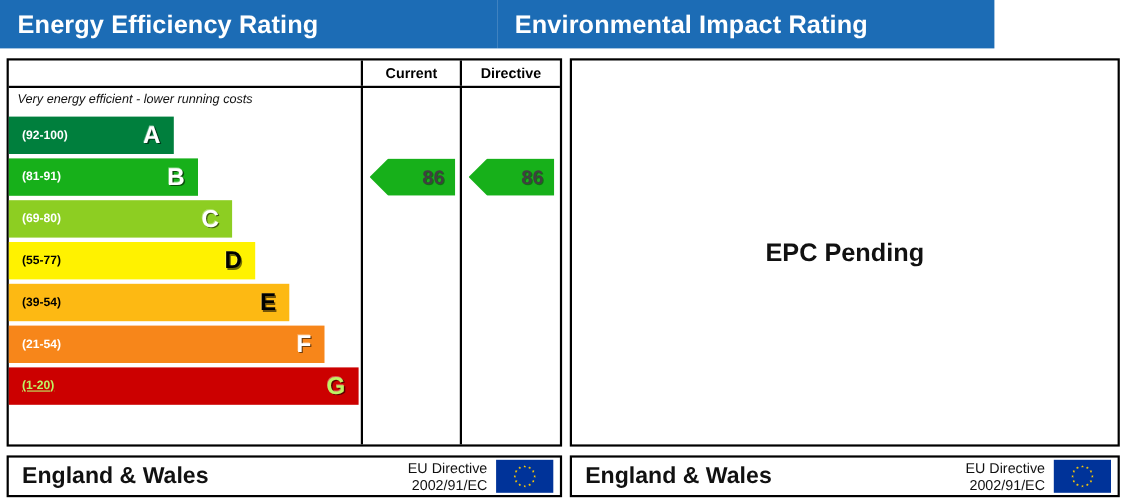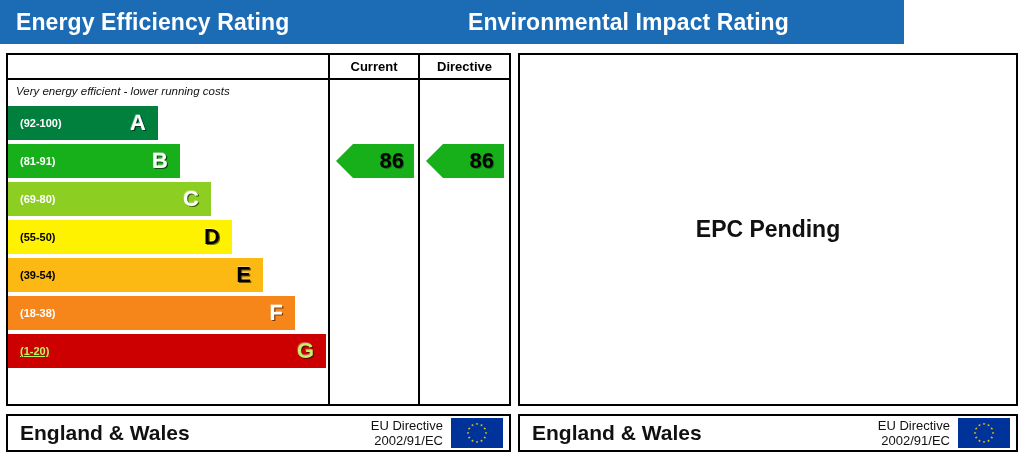--- a/index.html
+++ b/index.html
@@ -159,22 +159,22 @@
     position: absolute;
     height: 34px;
     display: flex;
     align-items: center;
     justify-content: flex-end;
     padding-right: 10px;
     box-sizing: border-box;
     clip-path: polygon(0% 50%, 17px 0%, 100% 0%, 100% 100%, 17px 100%);
   }
   .arrow-value {
-    color: #000000;
-    font-size: 22px;
+    color: #404040;
+    font-size: 18px;
     font-weight: bold;
     text-shadow: 1px 1px 0 rgba(0,0,0,0.35);
   }
   .arrow.current   { left: 328px; width: 78px; }
   .arrow.potential { left: 418px; width: 78px; }
 
   
   .panel-footer {
     position: absolute;
     left: 6px;
@@ -244,29 +244,29 @@
             </div>
             <div class="band" style="width: 172px; background: rgb(23, 176, 26); color: rgb(255, 255, 255);">
               <span class="band-range">(81-91)</span>
               <span class="band-letter">B</span>
             </div>
             <div class="band" style="width: 203px; background: rgb(141, 206, 34); color: rgb(255, 255, 255);">
               <span class="band-range">(69-80)</span>
               <span class="band-letter">C</span>
             </div>
             <div class="band" style="width: 224px; background: rgb(255, 242, 0); color: rgb(0, 0, 0);">
-              <span class="band-range">(55-50)</span>
+              <span class="band-range">(55-77)</span>
               <span class="band-letter">D</span>
             </div>
             <div class="band" style="width: 255px; background: rgb(253, 185, 19); color: rgb(0, 0, 0);">
               <span class="band-range">(39-54)</span>
               <span class="band-letter">E</span>
             </div>
             <div class="band" style="width: 287px; background: rgb(247, 134, 26); color: rgb(255, 255, 255);">
-              <span class="band-range">(18-38)</span>
+              <span class="band-range">(21-54)</span>
               <span class="band-letter">F</span>
             </div>
             <div class="band" style="width: 318px; background: rgb(204, 0, 0); color: #bef264; text-decoration: underline;">
               <span class="band-range">(1-20)</span>
               <span class="band-letter">G</span>
             </div>
           </div>
 
       </div>
 

